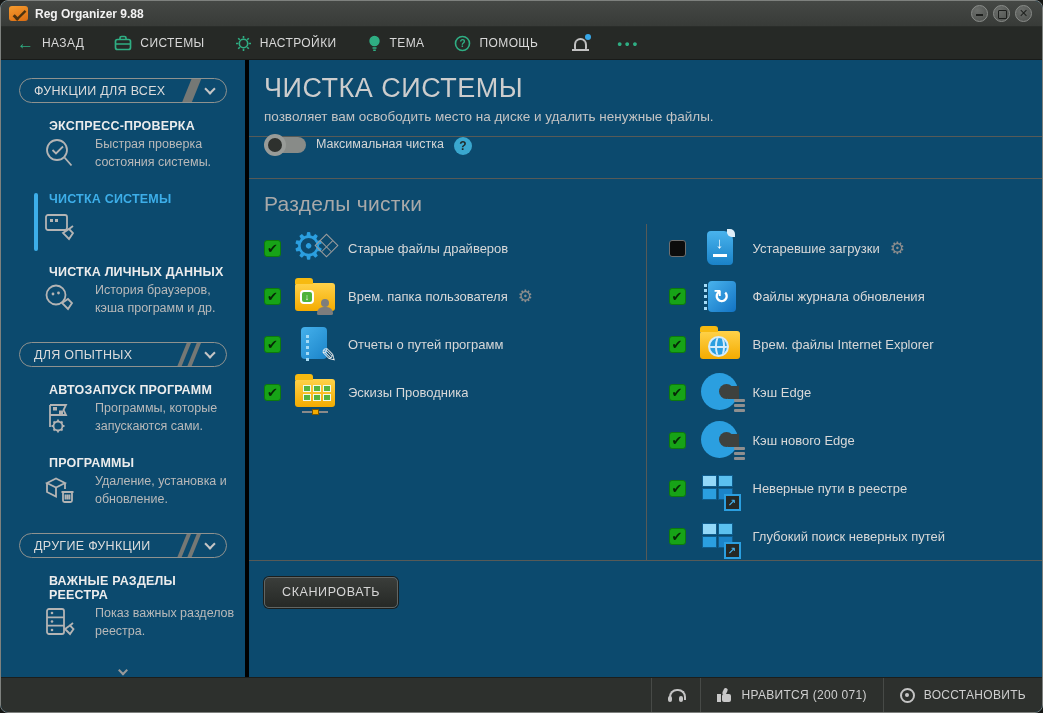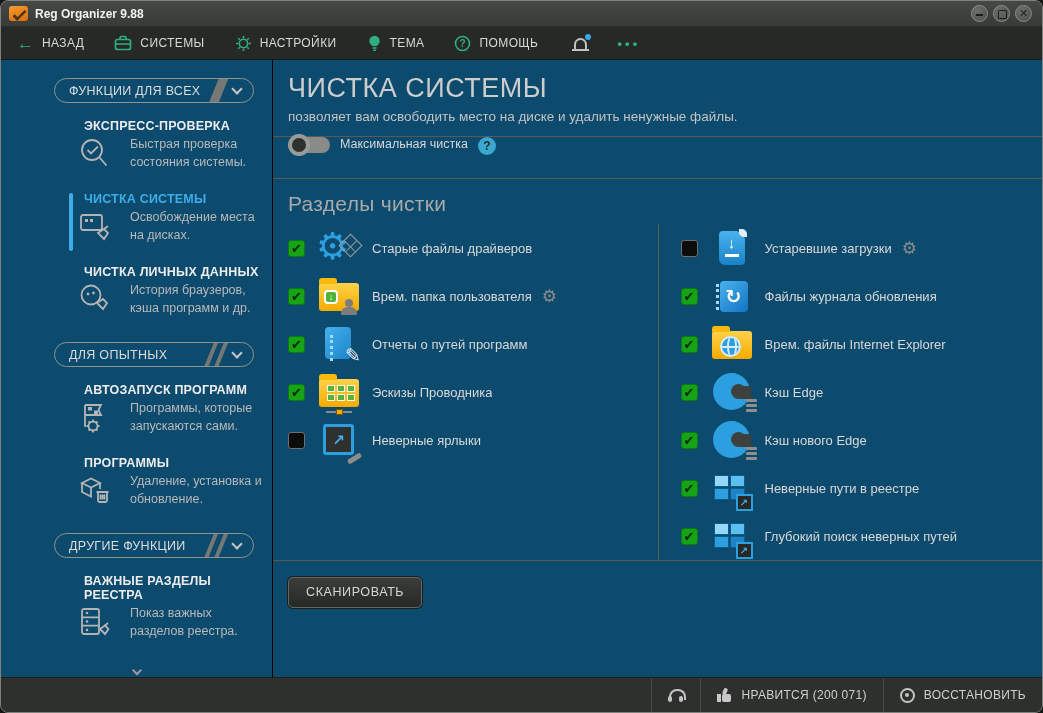--- a/index.html
+++ b/index.html
@@ -27,21 +27,21 @@
   .more-dots::before { content:"•••"; }
   .bellwrap { position:relative; margin-left:6px; }
   .bell { display:block; width:13px; height:11px; border:2px solid #c2c2c2; border-bottom:none; border-radius:8px 8px 1px 1px; position:relative; }
   .bell::after { content:""; position:absolute; left:-4px; right:-4px; bottom:-2px; height:2px; background:#c2c2c2; }
   .bell-dot { position:absolute; right:-4px; top:-4px; width:6px; height:6px; border-radius:50%; background:#37a7e8; }
 
   svg.tico { display:block; }
 
   
   .bodyrow { flex:1; display:flex; min-height:0; }
-  .sidebar { width:272px; flex:none; border-right:1px solid #000000; position:relative; padding-top:18px;padding-left:35px; }
+  .sidebar { width:248px; flex:none; border-right:4px solid #000000; position:relative; padding-top:18px; }
   .grp-hdr { margin:0 18px 0 18px; height:25px; border:1px solid #8f928f; border-radius:13px; display:flex; align-items:center; padding:0 12px 0 14px; position:relative; overflow:hidden; cursor:default; }
   .grp-hdr + .grp-hdr, .grp-gap { margin-top:20px; }
   .grp-lbl { color:#dcdcdc; font-size:12.5px; letter-spacing:.3px; white-space:nowrap; }
   .slashes { margin-left:auto; display:flex; gap:6px; margin-right:10px; }
   .slash { width:4px; height:30px; background:#757875; transform:rotate(22deg); }
   .slash.wide { width:9px; }
   .chev { width:8px; height:8px; border-right:2px solid #c6c6c6; border-bottom:2px solid #c6c6c6; transform:rotate(45deg); margin-top:-4px; flex:none; }
 
   .nav-item { position:relative; margin:16px 10px 0 48px; cursor:default; }
   .nav-title { font-size:12.5px; font-weight:bold; color:#ececec; letter-spacing:.2px; margin-bottom:3px; }
@@ -256,21 +256,20 @@
             <svg width="34" height="36" viewBox="0 0 34 36">
                 <g fill="none" stroke="#b4b4b4" stroke-width="1.8">
                   <rect x="3" y="6" width="21" height="15" rx="2"></rect>
                   <rect x="7" y="10" width="3" height="3" fill="#b4b4b4" stroke="none"></rect>
                   <rect x="12" y="10" width="3" height="3" fill="#b4b4b4" stroke="none"></rect>
                   <path d="M20 24l6-4 4 4-4 6z"></path>
                   <path d="M26 20l4-3"></path>
                 </g>
               </svg>
           </span>
-          <span class="nav-desc">Освобождение места на дисках.</span>
         </div>
       </div>
 
       <div class="nav-item">
         <div class="nav-title">ЧИСТКА ЛИЧНЫХ ДАННЫХ</div>
         <div class="nav-row">
           <span class="nav-ico">
             <svg width="34" height="36" viewBox="0 0 34 36">
                 <g fill="none" stroke="#b4b4b4" stroke-width="1.8">
                   <circle cx="13" cy="13" r="9.5"></circle>
@@ -427,28 +426,20 @@
                   <i></i>
                   <i></i>
                 </span>
                 <i class="net-line"></i>
                 <i class="net-node"></i>
               </span>
             <span class="clabel">Эскизы Проводника</span>
           </div>
 
 
-          <div class="crow">
-            <span class="cb"></span>
-            <span class="tile">
-                <span class="short-tile"></span>
-                <i class="screwdr"></i>
-              </span>
-            <span class="clabel">Неверные ярлыки</span>
-          </div>
         </div>
 
         <div class="col right">
 
           <div class="crow">
             <span class="cb"></span>
             <span class="tile">
                 <span class="scroll-tile"></span>
                 <i class="notch"></i>
               </span>

